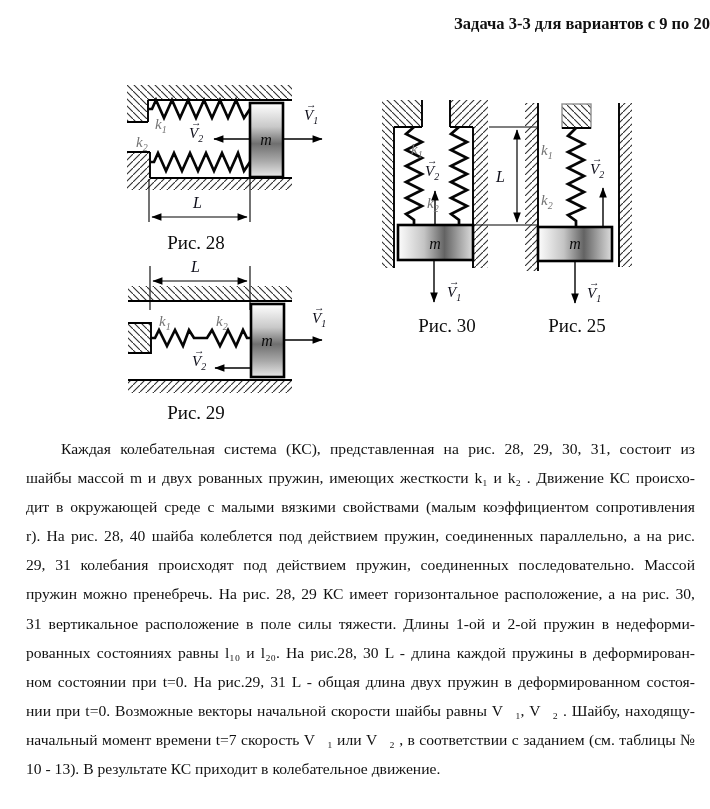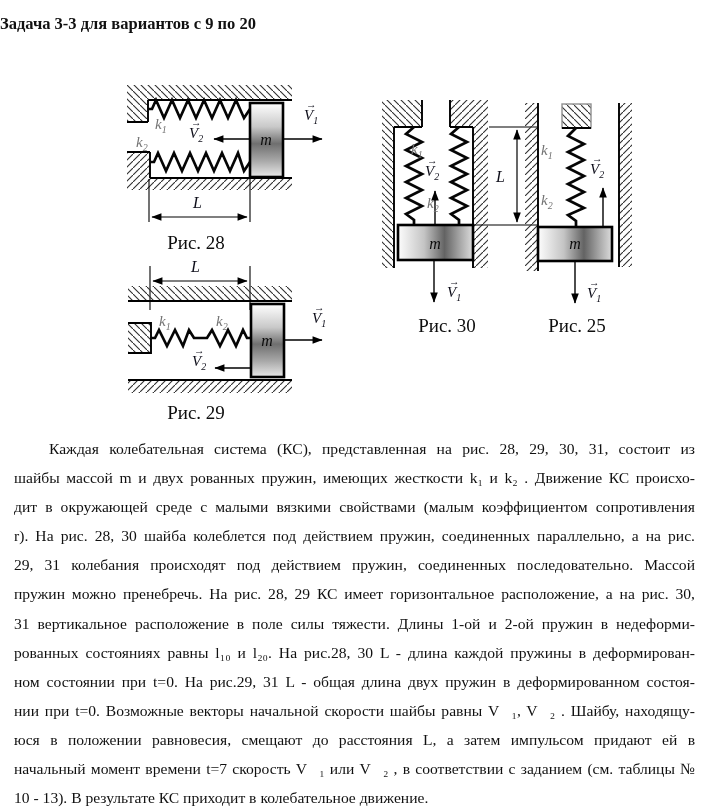--- a/index.html
+++ b/index.html
@@ -1,30 +1,30 @@
 <!DOCTYPE html>
 <html><head>
 <meta charset="utf-8">
 <style>
   html,body{margin:0;padding:0;background:#ffffff;}
   .page{position:relative;width:710px;height:809px;background:#ffffff;overflow:hidden;
         font-family:"Liberation Serif","DejaVu Serif",serif;color:#111;}
-  .title{position:absolute;top:14px;left:0;width:710px;text-align:left;
+  .title{position:absolute;top:14px;left:0;width:710px;text-align:right;
          font-weight:bold;font-size:16.5px;}
   .figures{position:absolute;top:0;left:0;width:710px;height:432px;}
   .figures svg{position:absolute;top:0;left:0;}
   .lab{position:absolute;font-style:italic;font-size:15px;color:#737373;white-space:nowrap;line-height:1;}
   .lab sub,.vec sub{font-size:10px;font-style:italic;}
   .vec{position:absolute;font-style:italic;font-size:15px;color:#0e0e1a;line-height:1;}
   .vec .va{position:absolute;top:-8px;left:2px;font-size:10.5px;font-style:normal;}
   .mlab{position:absolute;transform:translate(-50%,-50%);font-style:italic;font-size:16px;color:#0b0b0b;}
   .cap{position:absolute;transform:translateX(-50%);font-size:19px;color:#0e0e0e;white-space:nowrap;}
   .ltag{position:absolute;font-style:italic;font-size:16px;color:#0e0e1a;}
   .text{position:absolute;left:14px;top:434px;width:681px;}
-  .pline{font-size:15.6px;line-height:29.1px;text-align:justify;text-align-last:justify;white-space:normal;}
+  .pline{font-size:15.6px;line-height:29.1px;text-align:justify;text-align-last:justify;white-space:normal;margin-left:12px;}
   .pline.first{text-indent:35px;}
   .pline.last{text-align-last:left;}
 </style>
 </head>
 <body>
 
 <div class="page">
 
   <div class="title">Задача 3-3 для вариантов с 9 по 20</div>
 
@@ -142,25 +142,24 @@
     <span class="vec" style="left:590px;top:162px"><span class="va">→</span><i>V</i><sub>2</sub></span>
     <span class="vec" style="left:587px;top:286px"><span class="va">→</span><i>V</i><sub>1</sub></span>
     <span class="mlab" style="left:575px;top:244px">m</span>
     <span class="cap" style="left:577px;top:315px">Рис. 25</span>
   </div>
 
   <div class="text">
     <div class="pline first">Каждая колебательная система (КС), представленная на рис. 28, 29, 30, 31, состоит из</div>
     <div class="pline">шайбы массой m и двух рованных пружин, имеющих жесткости k₁ и k₂ . Движение КС происхо-</div>
     <div class="pline">дит в окружающей среде с малыми вязкими свойствами (малым коэффициентом сопротивления</div>
-    <div class="pline">r). На рис. 28, 30 шайба колеблется под действием пружин, соединенных параллельно, а на рис.</div>
+    <div class="pline">r). На рис. 28, 40 шайба колеблется под действием пружин, соединенных параллельно, а на рис.</div>
     <div class="pline">29, 31 колебания происходят под действием пружин, соединенных последовательно. Массой</div>
     <div class="pline">пружин можно пренебречь. На рис. 28, 29 КС имеет горизонтальное расположение, а на рис. 30,</div>
     <div class="pline">31 вертикальное расположение в поле силы тяжести. Длины 1-ой и 2-ой пружин в недеформи-</div>
     <div class="pline">рованных состояниях равны l₁₀ и l₂₀. На рис.28, 30 L - длина каждой пружины в деформирован-</div>
     <div class="pline">ном состоянии при t=0. На рис.29, 31 L - общая длина двух пружин в деформированном состоя-</div>
     <div class="pline">нии при t=0. Возможные векторы начальной скорости шайбы равны V⃗₁,  V⃗₂ . Шайбу, находящу-</div>
-    <div class="pline">юся в положении равновесия, смещают до расстояния L, а затем импульсом придают ей в</div>
     <div class="pline">начальный момент времени t=7 скорость V⃗₁ или V⃗₂ , в соответствии с заданием (см. таблицы №</div>
     <div class="pline last">10 - 13). В результате КС приходит в колебательное движение.</div>
   </div>
 
 </div>
 
 </body></html>

